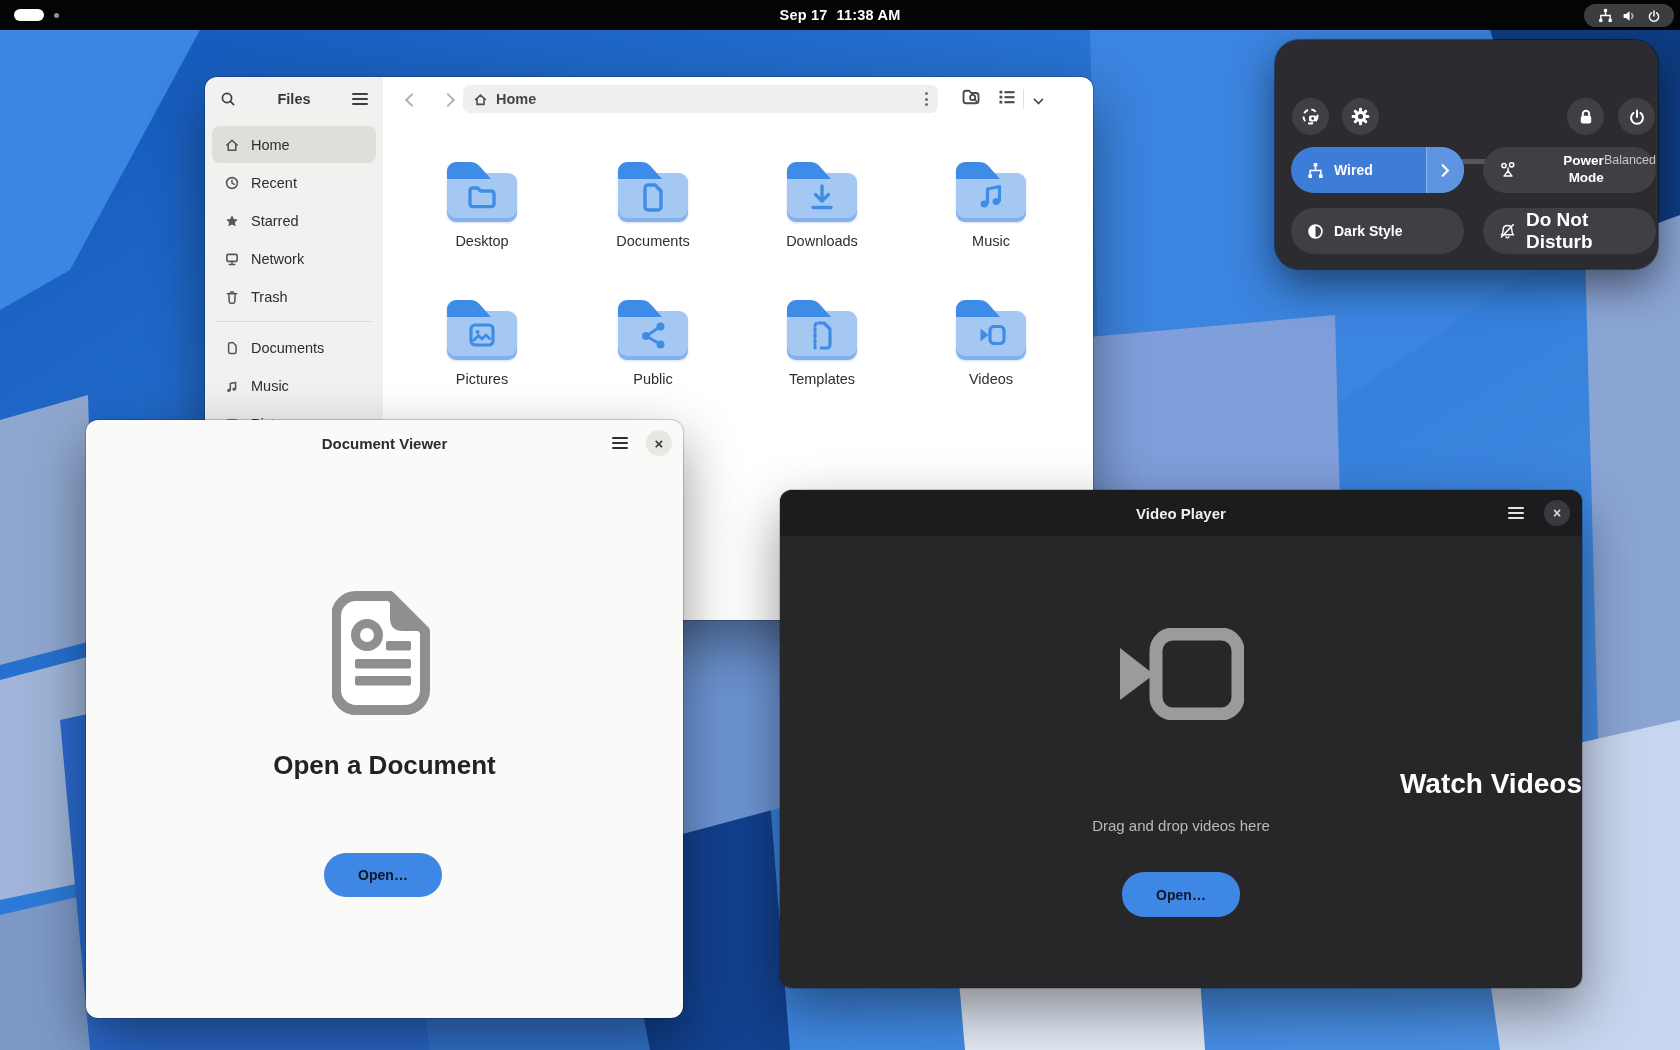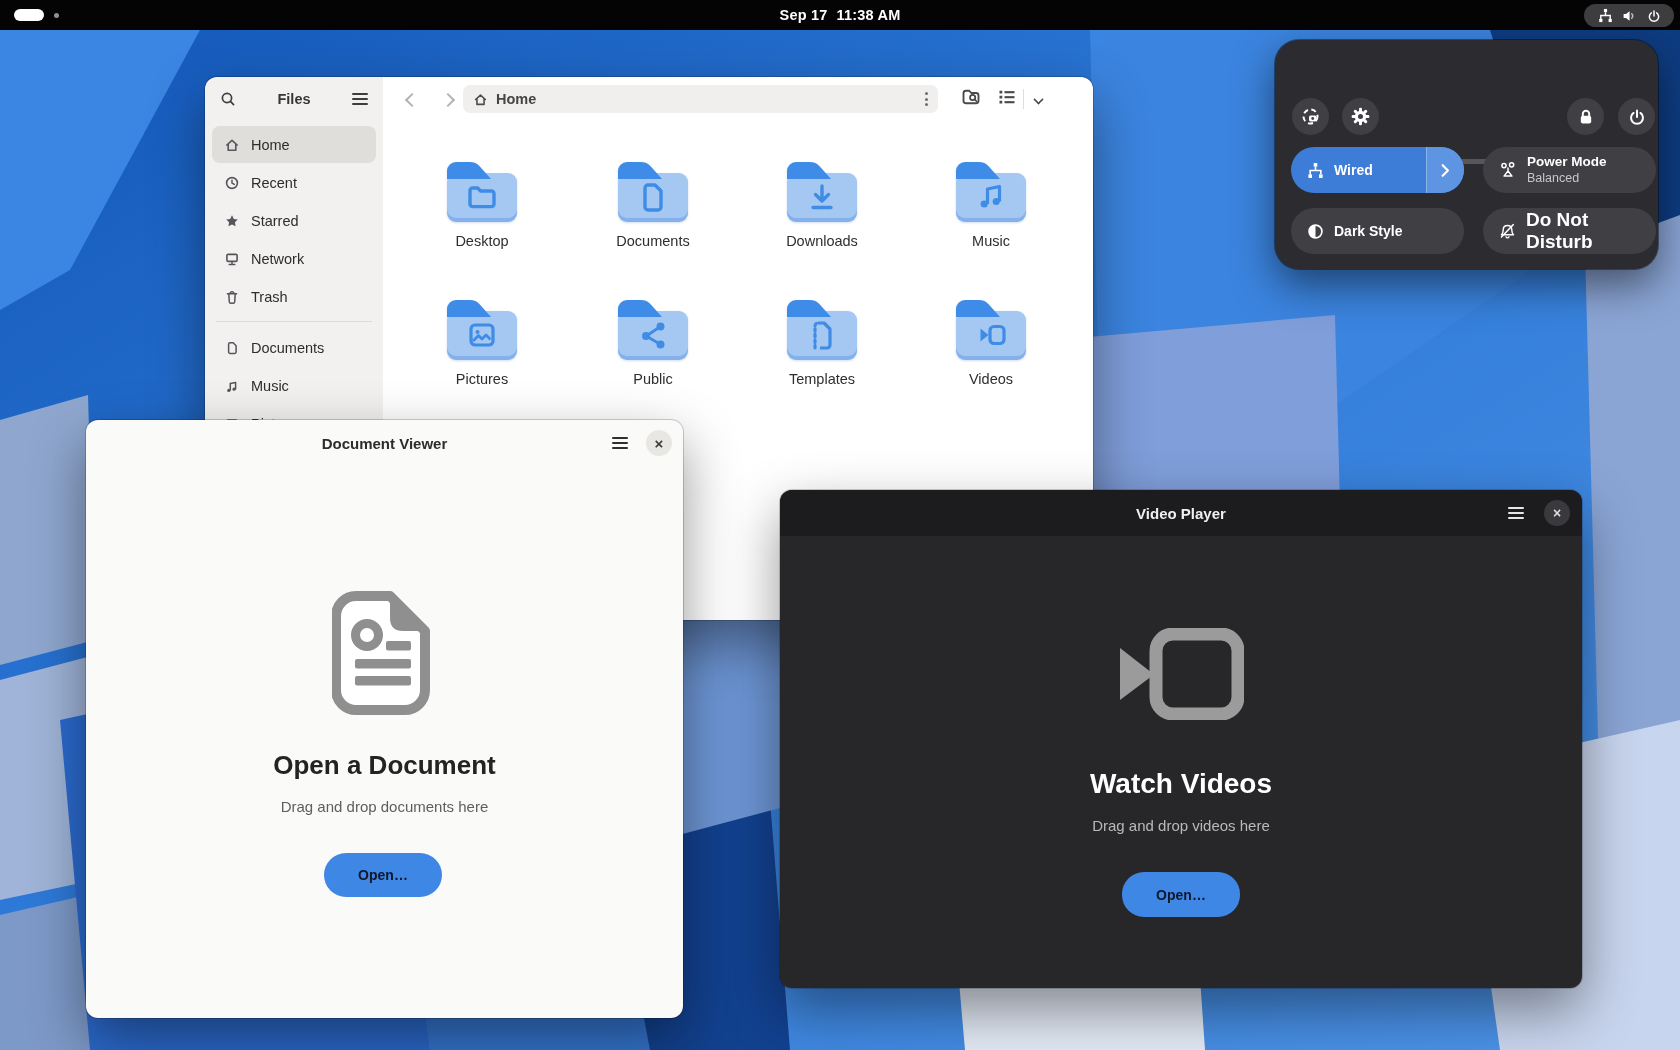--- a/index.html
+++ b/index.html
@@ -65,42 +65,42 @@
   .open-btn { position:absolute; border:none; border-radius:22px; background:#3f87e5; color:#0f172a;
               font-size:14px; font-weight:bold; font-family:inherit; }
   #dv-open { left:238px; top:433px; width:118px; height:44px; }
 
   
   #videoplayer { left:780px; top:490px; width:802px; height:498px; background:#27272a; z-index:30; }
   #videoplayer .titlebar { background:#1c1c1f; }
   #videoplayer .win-title { color:#efefef; }
   #videoplayer .hamburger span { background:#e6e6e6; }
   #vp-close { position:absolute; left:764px; top:10px; width:26px; height:26px; background:#3a3a3e; color:#dddddd; font-size:14px; font-weight:bold; }
-  #vp-heading { top:278px; font-size:28px; font-weight:800; color:#ffffff; }
+  #vp-heading { top:278px; font-size:28px; font-weight:800; color:#ffffff;text-align:right; }
   #vp-sub { top:327px; font-size:15px; color:#b9b9b9; }
   #vp-open { left:342px; top:382px; width:118px; height:45px; }
 
   
   #qs { left:1275px; top:40px; width:383px; height:229px; border-radius:24px; background:#2c2c30; z-index:40;
         box-shadow:0 16px 40px rgba(0,0,0,.5), 0 0 0 1px rgba(0,0,0,.4); }
   .qs-circle { position:absolute; top:58px; width:37px; height:37px; border-radius:50%; background:#3f3f44;
                display:flex; align-items:center; justify-content:center; }
   #qs-slider-row { position:absolute; left:0; top:110px; width:383px; height:22px; }
   #vol-track { position:absolute; left:57px; top:9px; width:281px; height:4.5px; border-radius:3px; background:#56565c; }
   #vol-fill { position:absolute; left:0; top:0; height:100%; border-radius:3px; background:#3584e4; }
   #vol-handle { position:absolute; top:-9px; width:22px; height:22px; border-radius:50%; background:#f6f6f6;
                 box-shadow:0 1px 3px rgba(0,0,0,.5); transform:translateX(-11px); }
   .qs-pill { position:absolute; height:46px; border-radius:23px; background:#3f3f44; display:flex; align-items:center; color:#fff; }
   .qs-row1 { top:107px; } .qs-row2 { top:168px; }
   .qs-left { left:16px; width:173px; } .qs-right { left:208px; width:173px; }
   #pill-wired { background:#3d7cd7; overflow:hidden; }
   #wired-arrow { position:absolute; right:0; top:0; width:38px; height:46px; background:#5e95e3;
                  border-left:1px solid rgba(255,255,255,.28); display:flex; align-items:center; justify-content:center; }
   .pill-label { font-size:14px; font-weight:bold; }
-  .pill-2l { display:flex; flex-direction:column; line-height:1.25; }
+  .pill-2l { display:flex; flex-direction:row; line-height:1.25;text-align:right; }
   .pill-2l .t { font-size:13.5px; font-weight:bold; }
   .pill-2l .s { font-size:12.5px; color:#c8c8c8; font-weight:normal; }
   .pill-ic { margin:0 10px 0 16px; display:flex; }
 </style>
 </head>
 <body>
 
 <div id="screen">
 
   <svg id="wallpaper" class="abs" viewBox="0 0 1680 1050" preserveAspectRatio="none">
@@ -358,21 +358,20 @@
     </div>
     <svg class="abs" style="left:246px;top:170px" width="104" height="126" viewBox="0 0 104 126">
       <path d="M24 6 H58 L93 41 V100 c0 11 -9 20 -20 20 H24 c-11 0 -20 -9 -20 -20 V26 C4 15 13 6 24 6 Z" stroke="#8f8f8f" stroke-width="10" fill="#ffffff" stroke-linejoin="round"></path>
       <path d="M58 6 V28 q0 13 13 13 H93 Z" fill="#8f8f8f"></path>
       <circle cx="35" cy="45" r="11.5" stroke="#8f8f8f" stroke-width="9" fill="none"></circle>
       <rect x="54" y="51" width="25" height="9.5" rx="2" fill="#8f8f8f"></rect>
       <rect x="23" y="69" width="56" height="9.5" rx="2" fill="#8f8f8f"></rect>
       <rect x="23" y="86" width="56" height="9.5" rx="2" fill="#8f8f8f"></rect>
     </svg>
     <div class="placeholder" id="dv-heading">Open a Document</div>
-    <div class="placeholder" id="dv-sub">Drag and drop documents here</div>
     <button id="dv-open" class="open-btn">Open…</button>
   </div>
 
   <div id="videoplayer" class="abs window">
     <div class="titlebar">
       <div class="win-title">Video Player</div>
       <div class="hamburger abs" style="left:728px;top:17px">
         <span></span>
           <span></span>
           <span></span>

